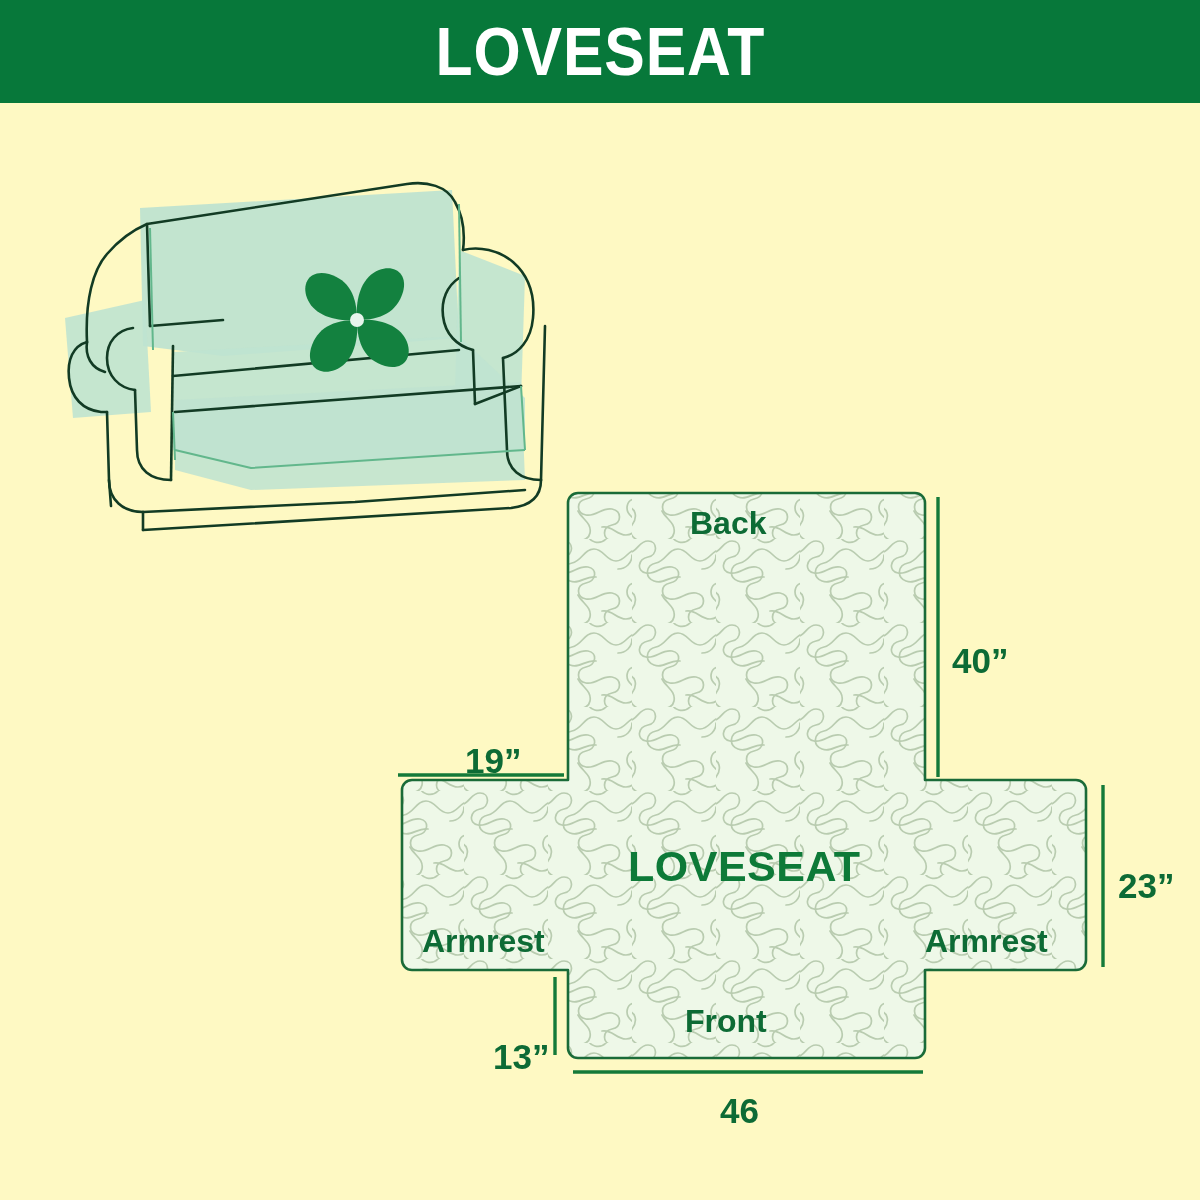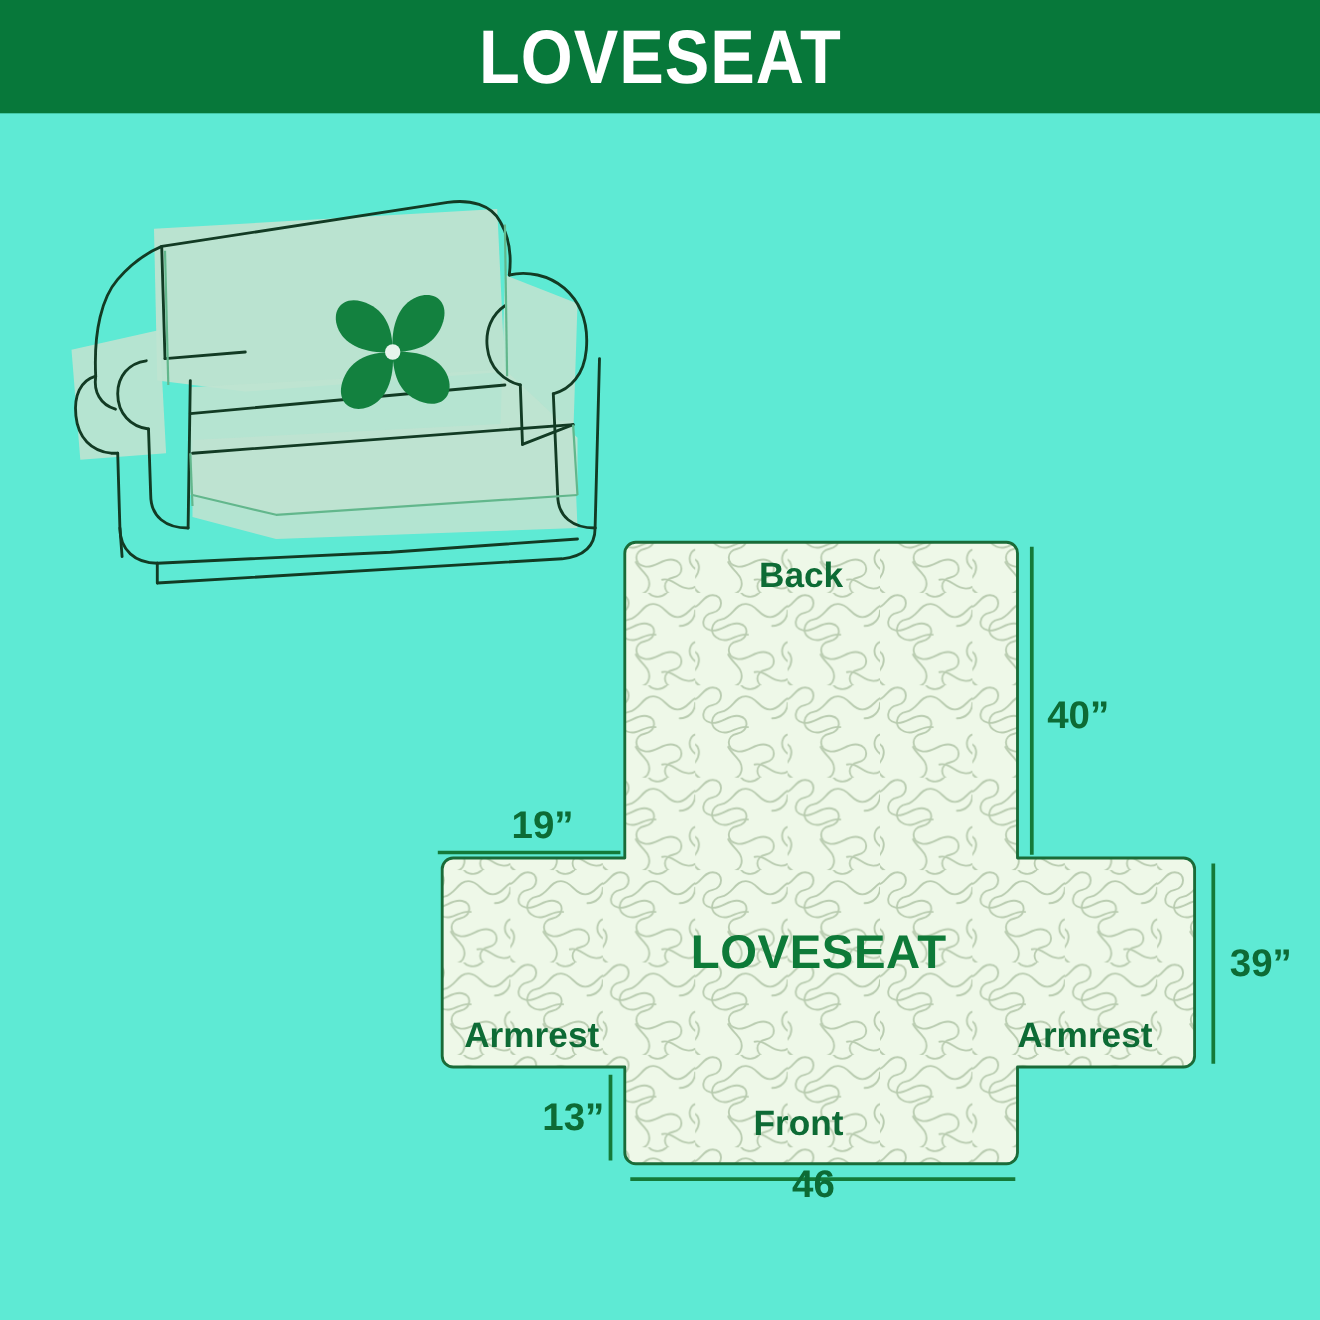--- a/index.html
+++ b/index.html
@@ -7,21 +7,21 @@
     padding: 0;
     background: #ffffff;
   }
   body {
     font-family: "Liberation Sans", sans-serif;
   }
   #page {
     position: relative;
     width: 1200px;
     height: 1200px;
-    background: #5eead4;
+    background: #fef9c3;
     overflow: hidden;
   }
 
   
   #header-banner {
     position: absolute;
     left: 0; top: 0;
     width: 1200px;
     height: 103px;
     background: #07783a;
@@ -59,20 +59,21 @@
 
   
   .dim-label {
     position: absolute;
     color: #0d6b35;
     font-family: "Liberation Sans", sans-serif;
     font-weight: bold;
     font-size: 35px;
     white-space: nowrap;
     line-height: 1;
+    margin-top: 10px;
   }
   .panel-label {
     position: absolute;
     color: #0d6b35;
     font-family: "Liberation Sans", sans-serif;
     font-weight: bold;
     font-size: 32px;
     white-space: nowrap;
     line-height: 1;
   }
@@ -269,20 +270,20 @@
     <div class="panel-label" style="left:305px; top:550px;">Front</div>
 
     
     <div id="center-label" style="left:248px; top:390px;">LOVESEAT</div>
 
     
     <div class="dim-label" style="left:572px; top:178px;">40”</div>
 
     <div class="dim-label" style="left:85px; top:278px;">19”</div>
 
-    <div class="dim-label" style="left:738px; top:403px;">39”</div>
-
-    <div class="dim-label" style="left:113px; top:543px;">13”</div>
-
-    <div class="dim-label" style="left:340px; top:604px;text-align:center;">46</div>
+    <div class="dim-label" style="left:738px; top:403px;">23”</div>
+
+    <div class="dim-label" style="left:113px; top:574px;">13”</div>
+
+    <div class="dim-label" style="left:340px; top:628px;text-align:center;">46</div>
   </div>
 
 </div>
 
 </body></html>

